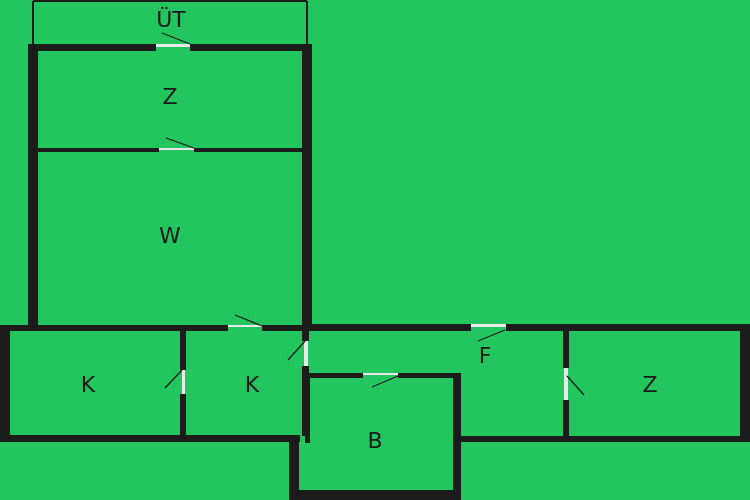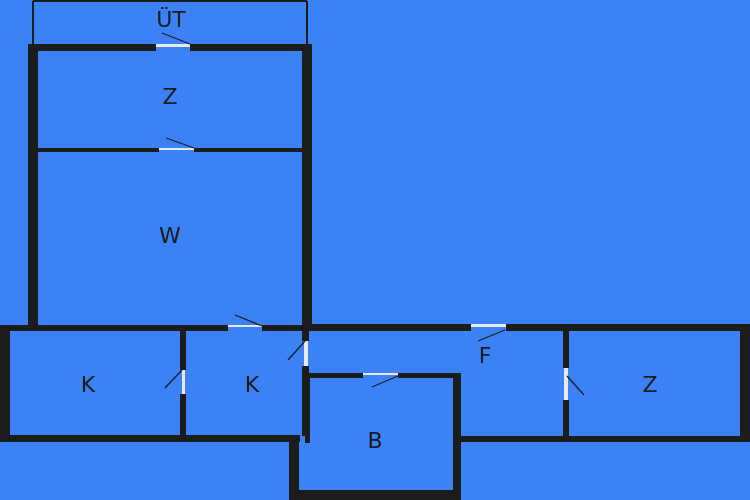--- a/index.html
+++ b/index.html
@@ -7,21 +7,21 @@
       padding: 0;
       background: #fdfcfc;
       width: 750px;
       height: 500px;
       overflow: hidden;
     }
     .plan {
       position: relative;
       width: 750px;
       height: 500px;
-      background: #3b82f6;
+      background: #22c55e;
     }
     svg.walls {
       position: absolute;
       left: 0;
       top: 0;
       width: 750px;
       height: 500px;
     }
     .room-label {
       position: absolute;

